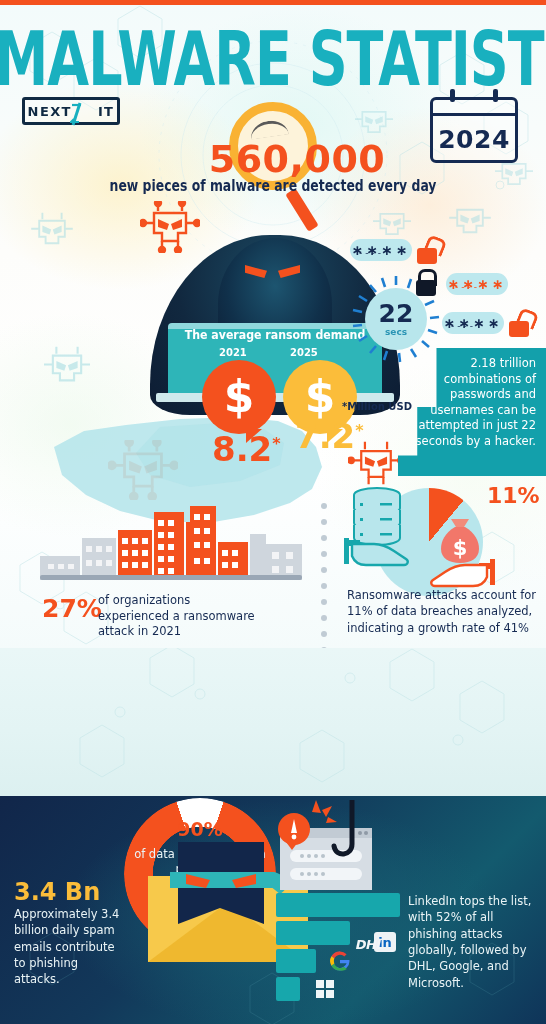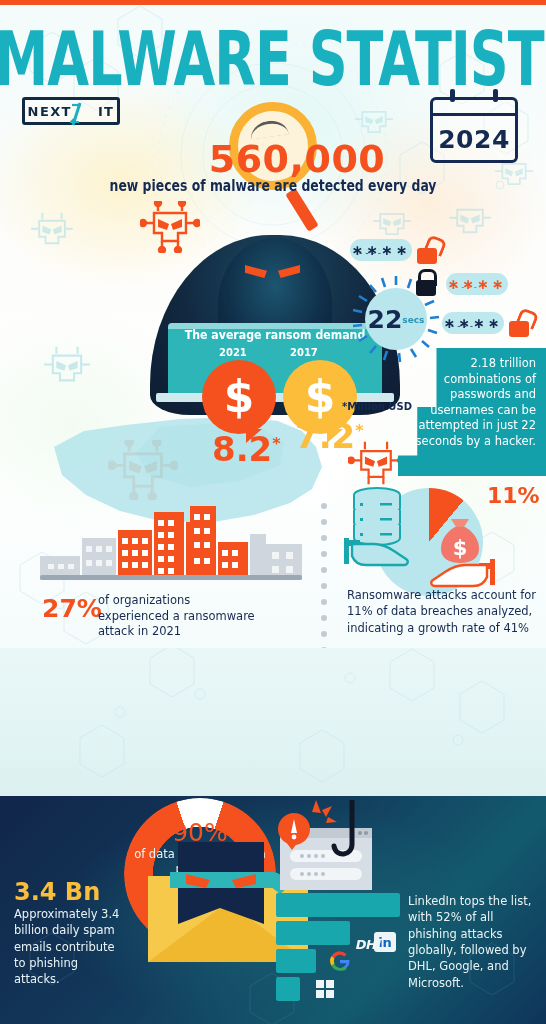--- a/index.html
+++ b/index.html
@@ -193,21 +193,21 @@
     position: absolute; top: 396px; left: 342px;
     font-family: "DejaVu Sans", sans-serif; font-weight: 700;
     font-size: 10px; color: #152a52;
   }
 
   
   .watch {
     position: absolute; top: 283px; left: 365px;
     width: 62px; height: 62px; border-radius: 50%;
     background: #b8e6ec;
-    display: flex; align-items: center; justify-content: center;
+    display: flex; flex-direction: column; align-items: center; justify-content: center;
   }
   .watch-num {
     font-family: "DejaVu Sans", sans-serif; font-weight: 700;
     font-size: 25px; color: #152a52; line-height: 1;
   }
   .watch-unit {
     font-family: "DejaVu Sans", sans-serif; font-weight: 700;
     font-size: 9px; color: #2b95b5; margin-top: 1px;
   }
   .watch-ring {
@@ -322,21 +322,21 @@
   .donut {
     position: absolute; top: 798px; left: 124px; width: 152px; height: 152px;
     border-radius: 50%;
     background: conic-gradient(from 18deg, #f4511e 0deg 324deg, #ffffff 324deg 360deg);
     -webkit-mask: radial-gradient(circle, transparent 47px, #000 47.5px);
             mask: radial-gradient(circle, transparent 47px, #000 47.5px);
   }
   .pct90 {
     position: absolute; top: 818px; left: 124px; width: 152px;
     text-align: center; color: #f4511e;
-    font-family: "DejaVu Sans", sans-serif; font-weight: 400; font-size: 25px;
+    font-family: "DejaVu Sans", sans-serif; font-weight: 700; font-size: 19px;
   }
   .pct90-sub {
     position: absolute; top: 847px; left: 114px; width: 172px;
     text-align: center; color: #eaf4f6;
     font-family: "DejaVu Sans", sans-serif; font-size: 11.5px; line-height: 1.32;
   }
   .bn34 {
     position: absolute; top: 878px; left: 14px;
     font-family: "DejaVu Sans", sans-serif; font-weight: 700;
     font-size: 24px; color: #fbbd3a;
@@ -530,21 +530,21 @@
 
     <div class="hacker-body"></div>
     <div class="hacker-hood"></div>
     <div class="eye eye-l"></div>
     <div class="eye eye-r"></div>
 
     <div class="laptop"></div>
     <div class="laptop-base"></div>
     <div class="laptop-title">The average ransom demand</div>
     <div class="yr yr-1">2021</div>
-    <div class="yr yr-2">2017</div>
+    <div class="yr yr-2">2025</div>
 
     <div class="bubble bub-2021">
       <span>$</span>
     </div>
     <div class="bubble bub-2022">
       <span>$</span>
     </div>
     <div class="val val-1">8.2</div>
     <div class="val val-2">7.2</div>
     <div class="million">*Million USD</div>

